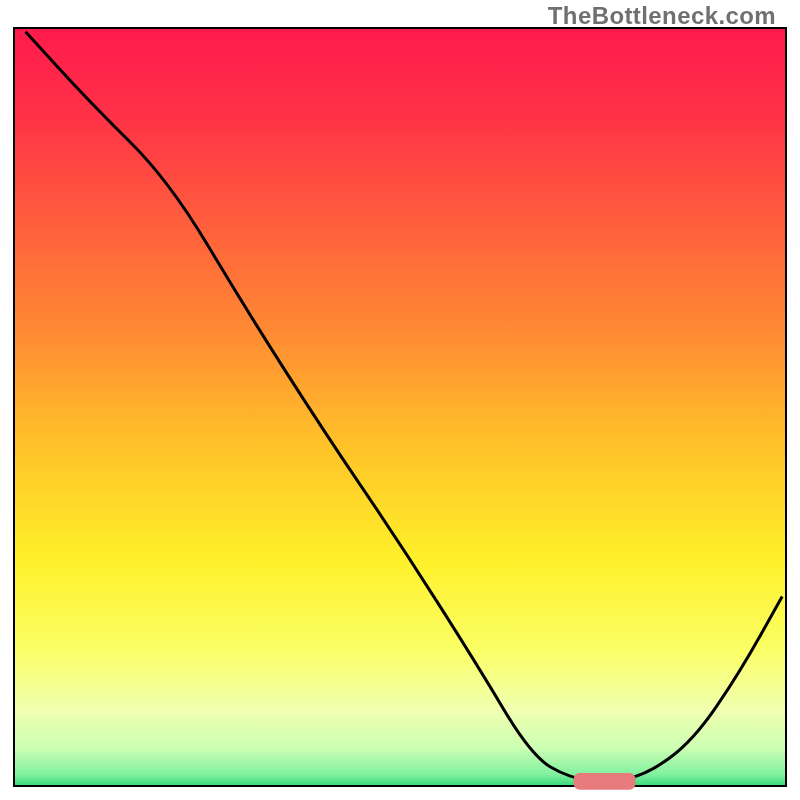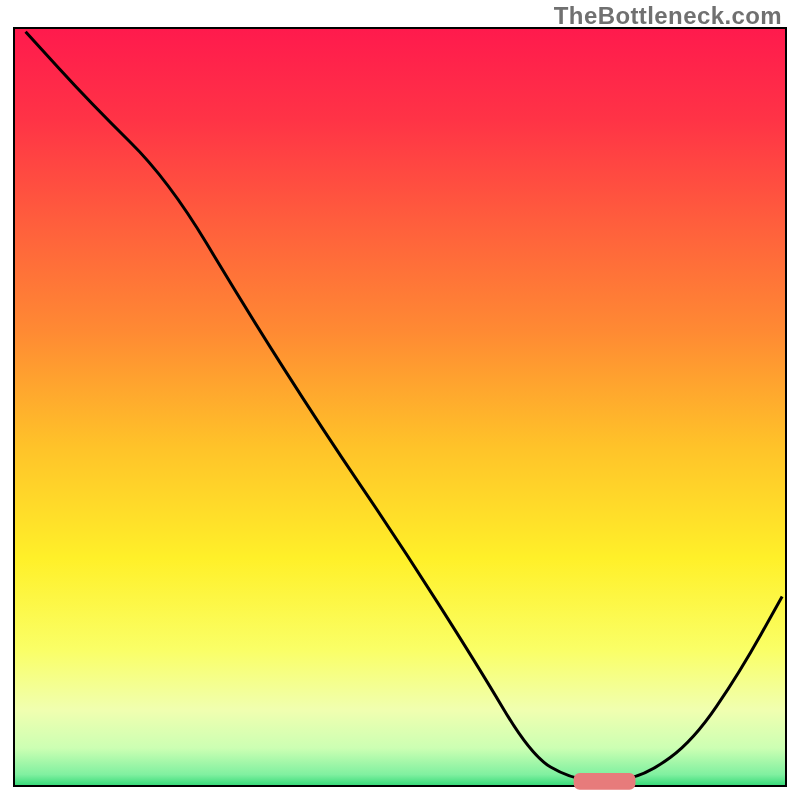--- a/index.html
+++ b/index.html
@@ -11,21 +11,21 @@
     font-family: Arial, Helvetica, sans-serif;
   }
   .chart-container {
     position: relative;
     width: 800px;
     height: 800px;
   }
   .watermark {
     position: absolute;
     top: 2px;
-    right: 18px;
+    right: 24px;
     font-size: 24px;
     font-weight: bold;
     color: #707070;
     letter-spacing: 0.4px;
   }
   svg {
     display: block;
   }
 </style>
 </head>

